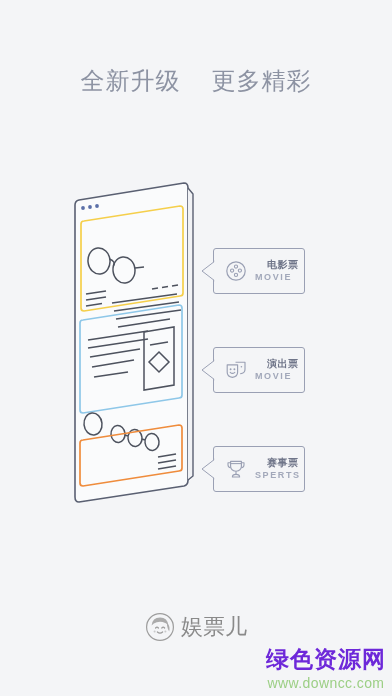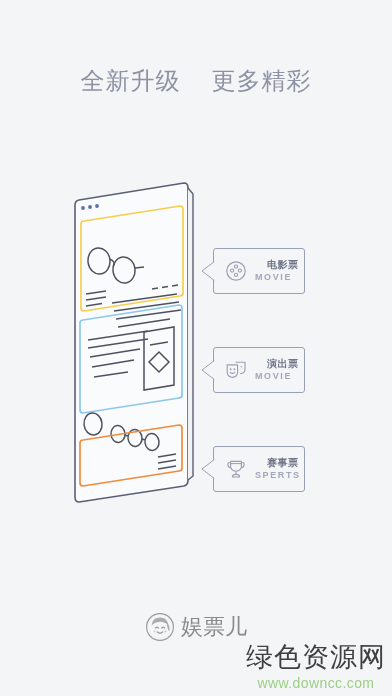--- a/index.html
+++ b/index.html
@@ -136,23 +136,23 @@
 
   
   .watermark {
     position: absolute;
     right: 6px;
     bottom: 6px;
     text-align: center;
     line-height: 1;
   }
   .wm-cn {
-    font-size: 27px;
-    color: #404040;
-    font-weight: 400;
+    font-size: 23px;
+    color: #6d28d9;
+    font-weight: 700;
     letter-spacing: 1px;
     display: block;
   }
   .wm-url {
     font-size: 14px;
     color: #9ccf85;
     letter-spacing: 0.4px;
     display: block;
     margin-top: 5px;
   }

